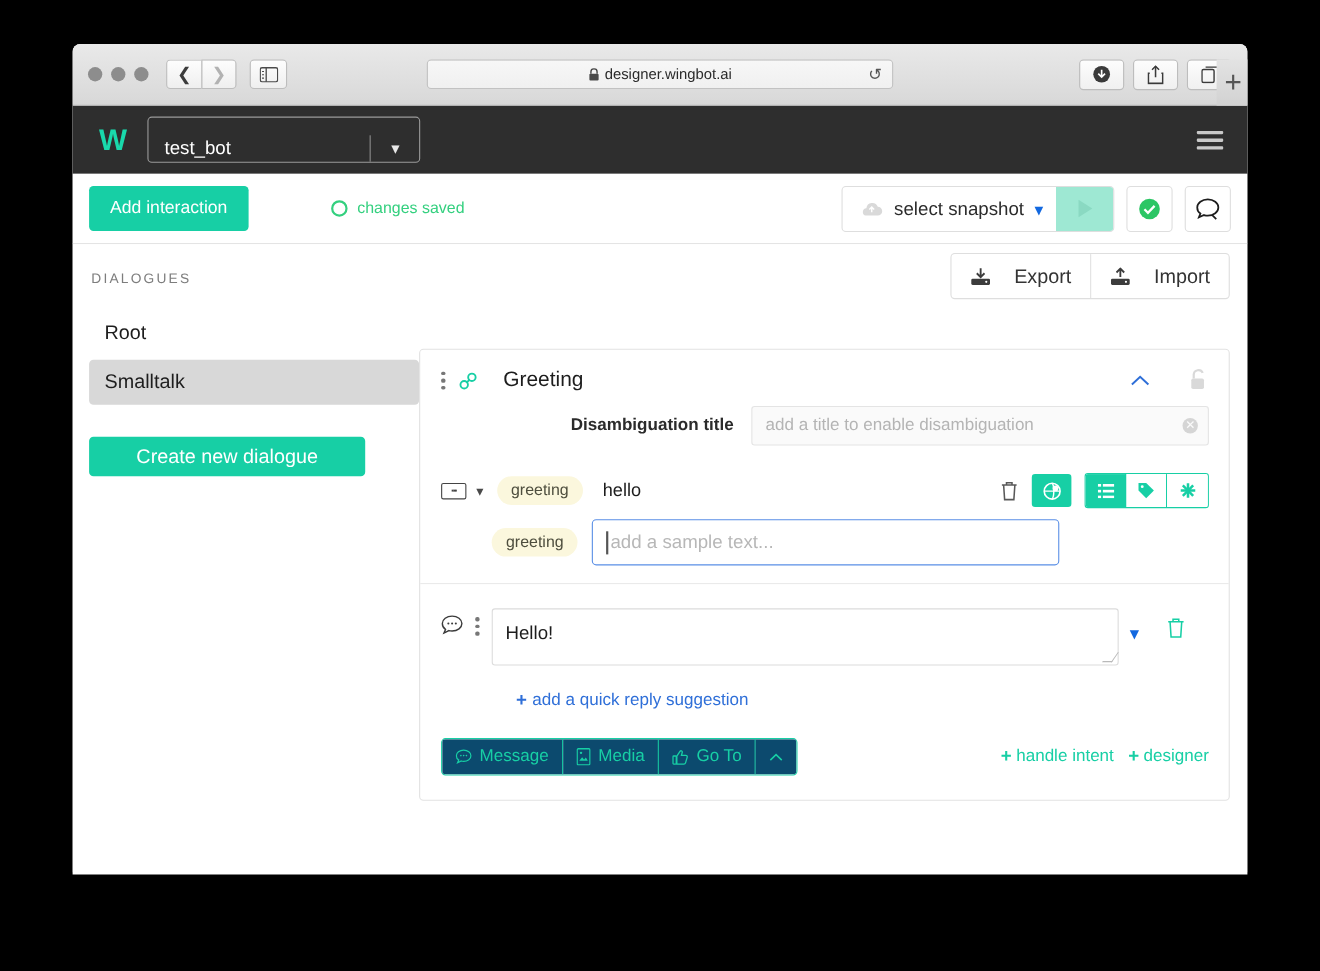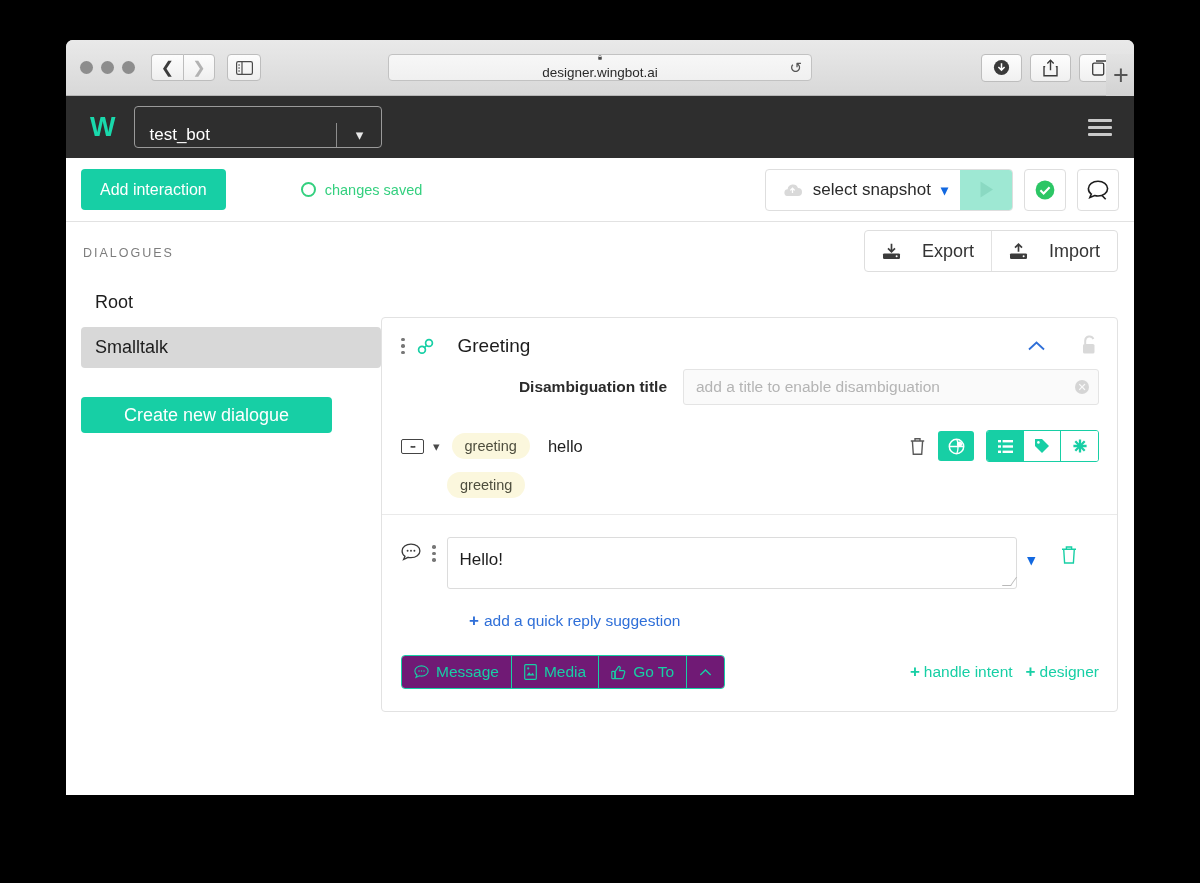--- a/index.html
+++ b/index.html
@@ -52,21 +52,20 @@
     display: flex; align-items: center; justify-content: center;
   }
   .urlbar {
     position: absolute; left: 50%; transform: translateX(-50%);
     width: 424px; height: 27px;
     background: linear-gradient(#f7f7f7, #f0f0f0);
     border: 1px solid #c2c2c2; border-radius: 4px;
     display: flex; align-items: center; justify-content: center;
     font-size: 13.5px; color: #2a2a2a;
     gap: 5px;
-    flex-direction: column;
   }
   .urlbar .reload {
     position: absolute; right: 9px; top: 4px;
     font-size: 15px; color: #555;
   }
   .chrome-right {
     margin-left: auto; display: flex; gap: 8px; align-items: center;
   }
   .cbtn {
     width: 41px; height: 28px;
@@ -270,21 +269,21 @@
   }
   .qr-link b { font-size: 17px; }
   .actions {
     display: flex; align-items: center;
     padding: 24px 18px 22px 19px;
   }
   .agroup { display: flex; border: 1px solid #17cfa5; border-radius: 4px; overflow: hidden; }
   .aseg {
     display: flex; align-items: center; gap: 7px;
     height: 32px; padding: 0 12px;
-    color: #17cfa5; font-size: 15.5px; background: #701a75;
+    color: #17cfa5; font-size: 15.5px; background: #0c4a6e;
     border-right: 1px solid #17cfa5;
   }
   .aseg:last-child { border-right: none; padding: 0 12px; }
   .actions-right { margin-left: auto; display: flex; gap: 13px; }
   .tlink { color: #17cfa5; font-size: 15.5px; display: inline-flex; align-items: center; gap: 4px; }
   .tlink b { font-size: 17px; }
   svg { display: block; }
 </style>
 </head>
 <body>
@@ -506,20 +505,24 @@
                           <line x1="3.3" y1="3.3" x2="12.7" y2="12.7"></line>
                           <line x1="12.7" y1="3.3" x2="3.3" y2="12.7"></line>
                         </g>
                       </svg>
                   </span>
                 </span>
               </span>
             </div>
             <div class="srow2">
               <span class="pill">greeting</span>
+              <span class="sample-input">
+                <span class="caret"></span>
+                <span>add a sample text...</span>
+              </span>
             </div>
           </div>
 
           <div class="msgblock">
             <div class="msgrow">
               <span class="bubble-icon">
                 <svg width="20" height="18" viewBox="0 0 20 18">
                     <path d="M10 1.1c4.9 0 8.9 3 8.9 6.8S14.9 14.7 10 14.7c-1 0-2-.1-2.9-.4l-4.5 2.2 1.4-3.3C2 11.9 1.1 10 1.1 7.9 1.1 4.1 5.1 1.1 10 1.1z" fill="none" stroke="#3b3b3b" stroke-width="1.3"></path>
                     <circle cx="6.6" cy="7.8" r="0.95" fill="#3b3b3b"></circle>
                     <circle cx="10" cy="7.8" r="0.95" fill="#3b3b3b"></circle>

